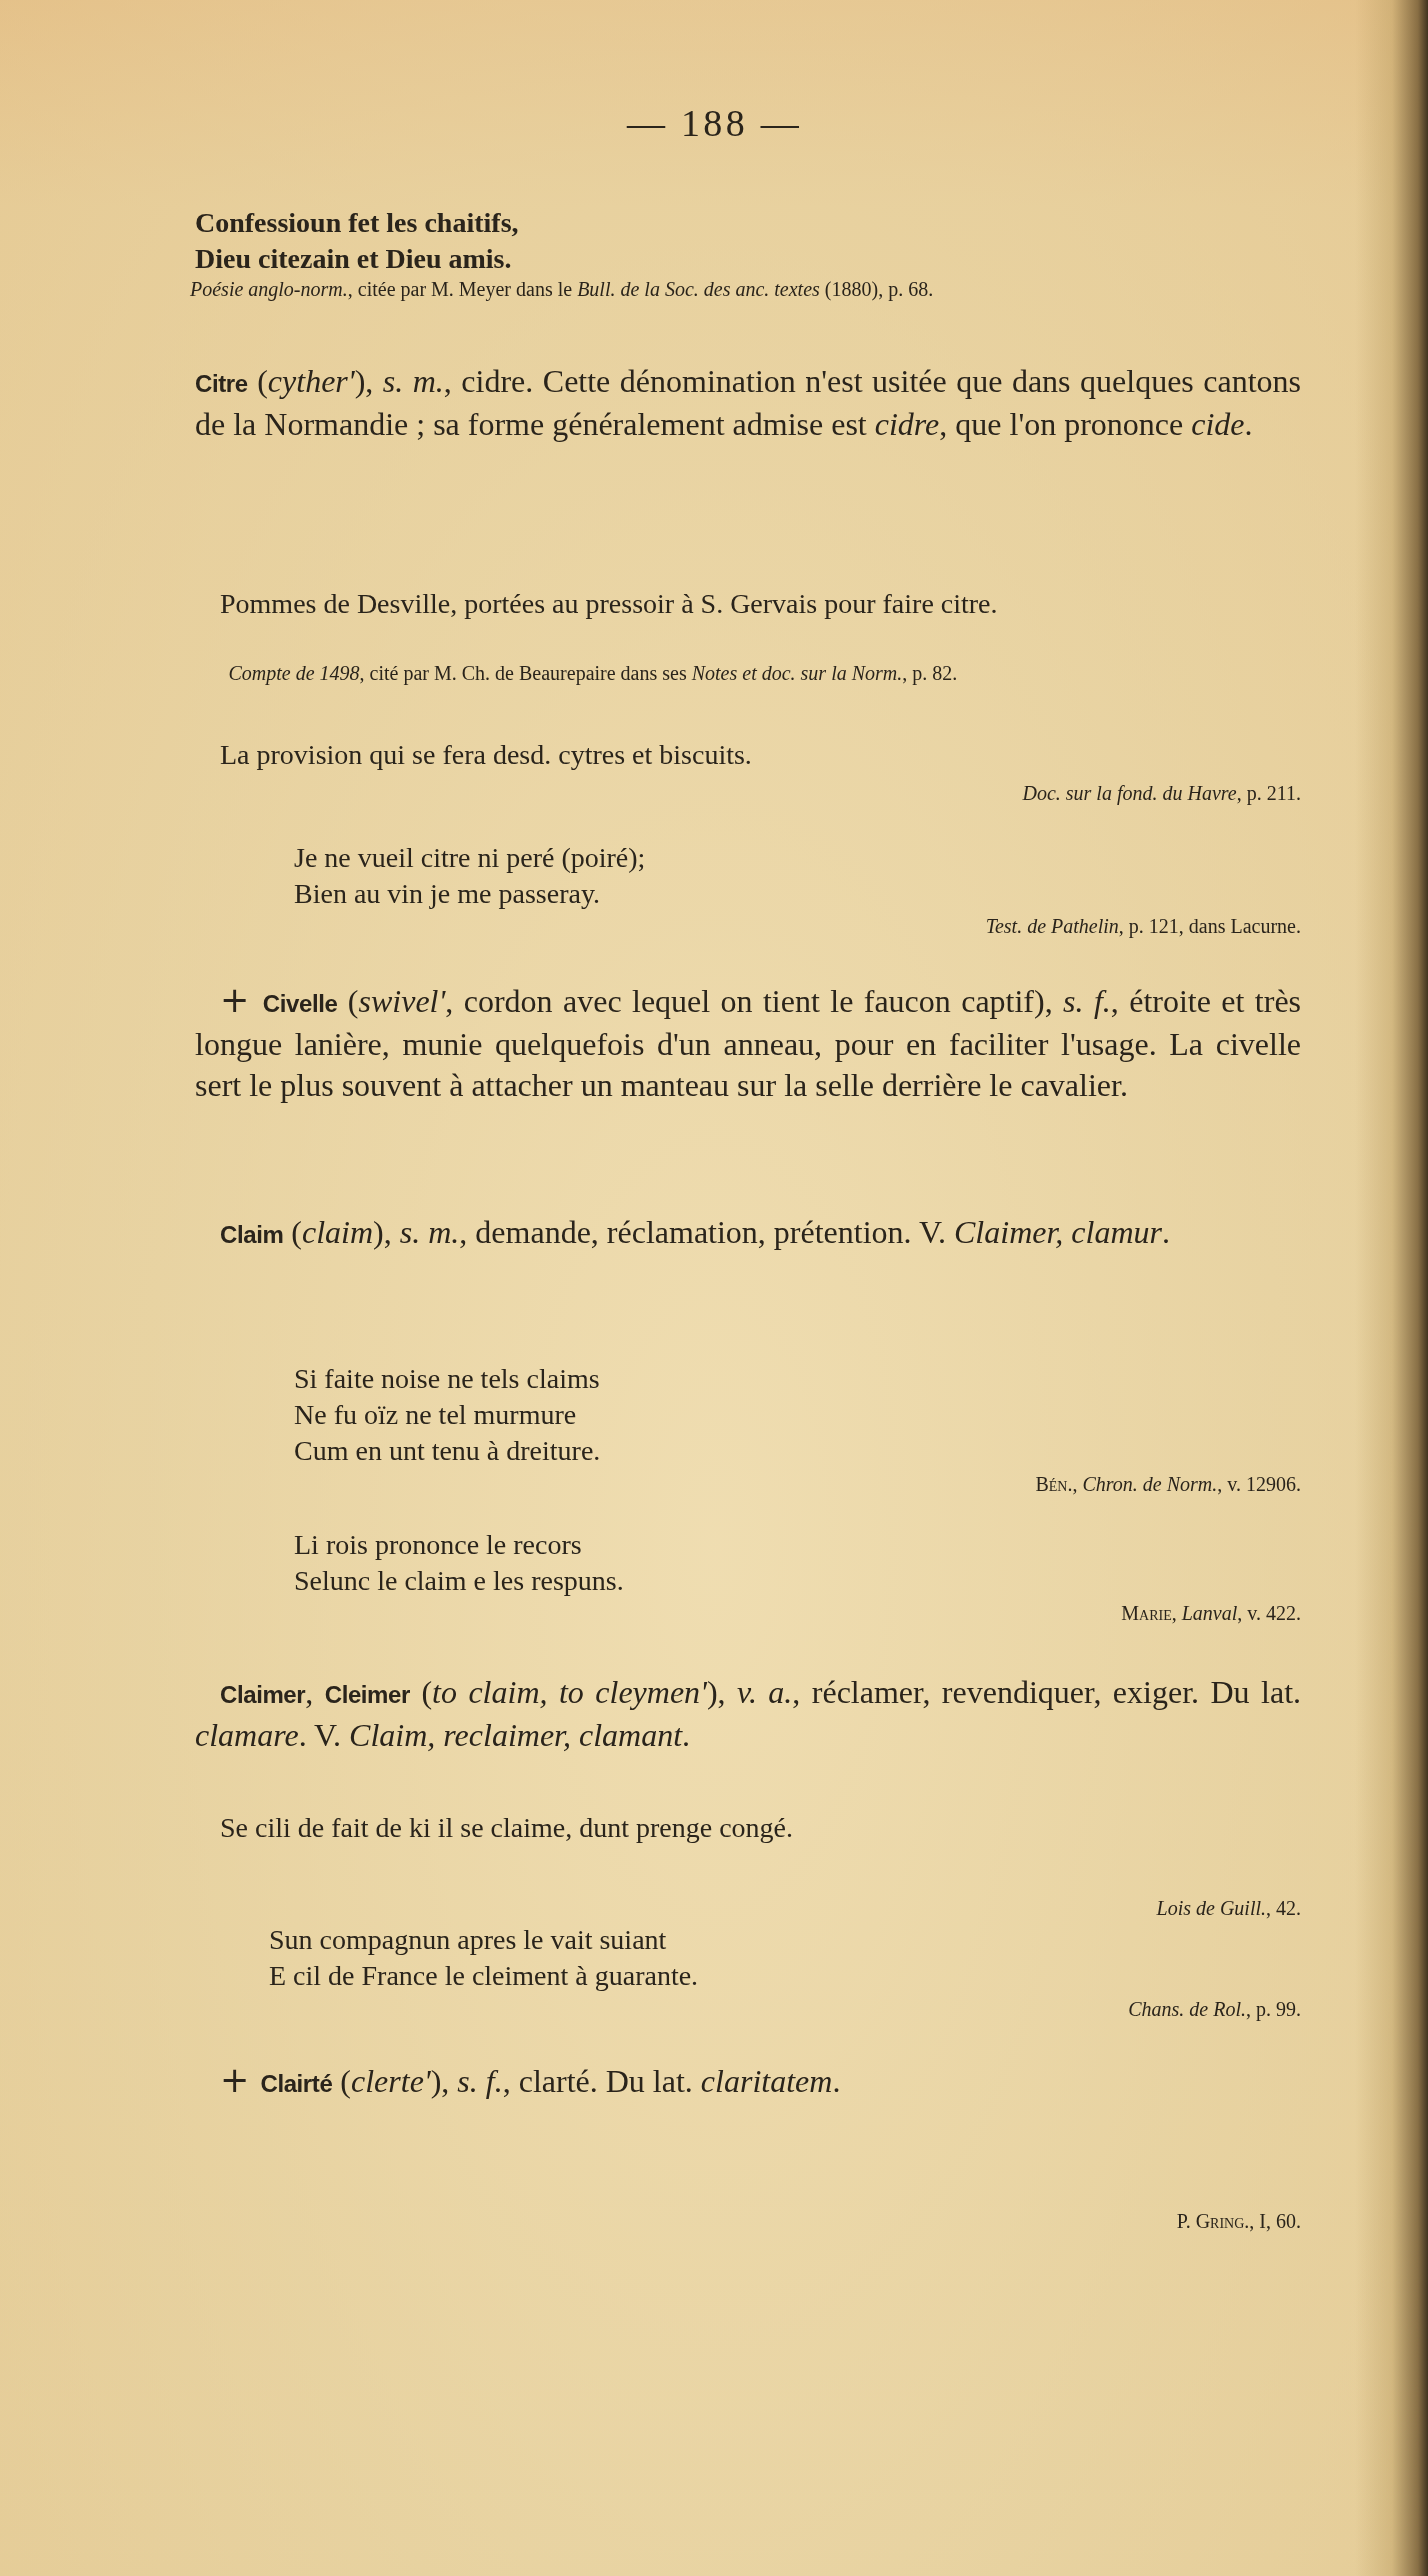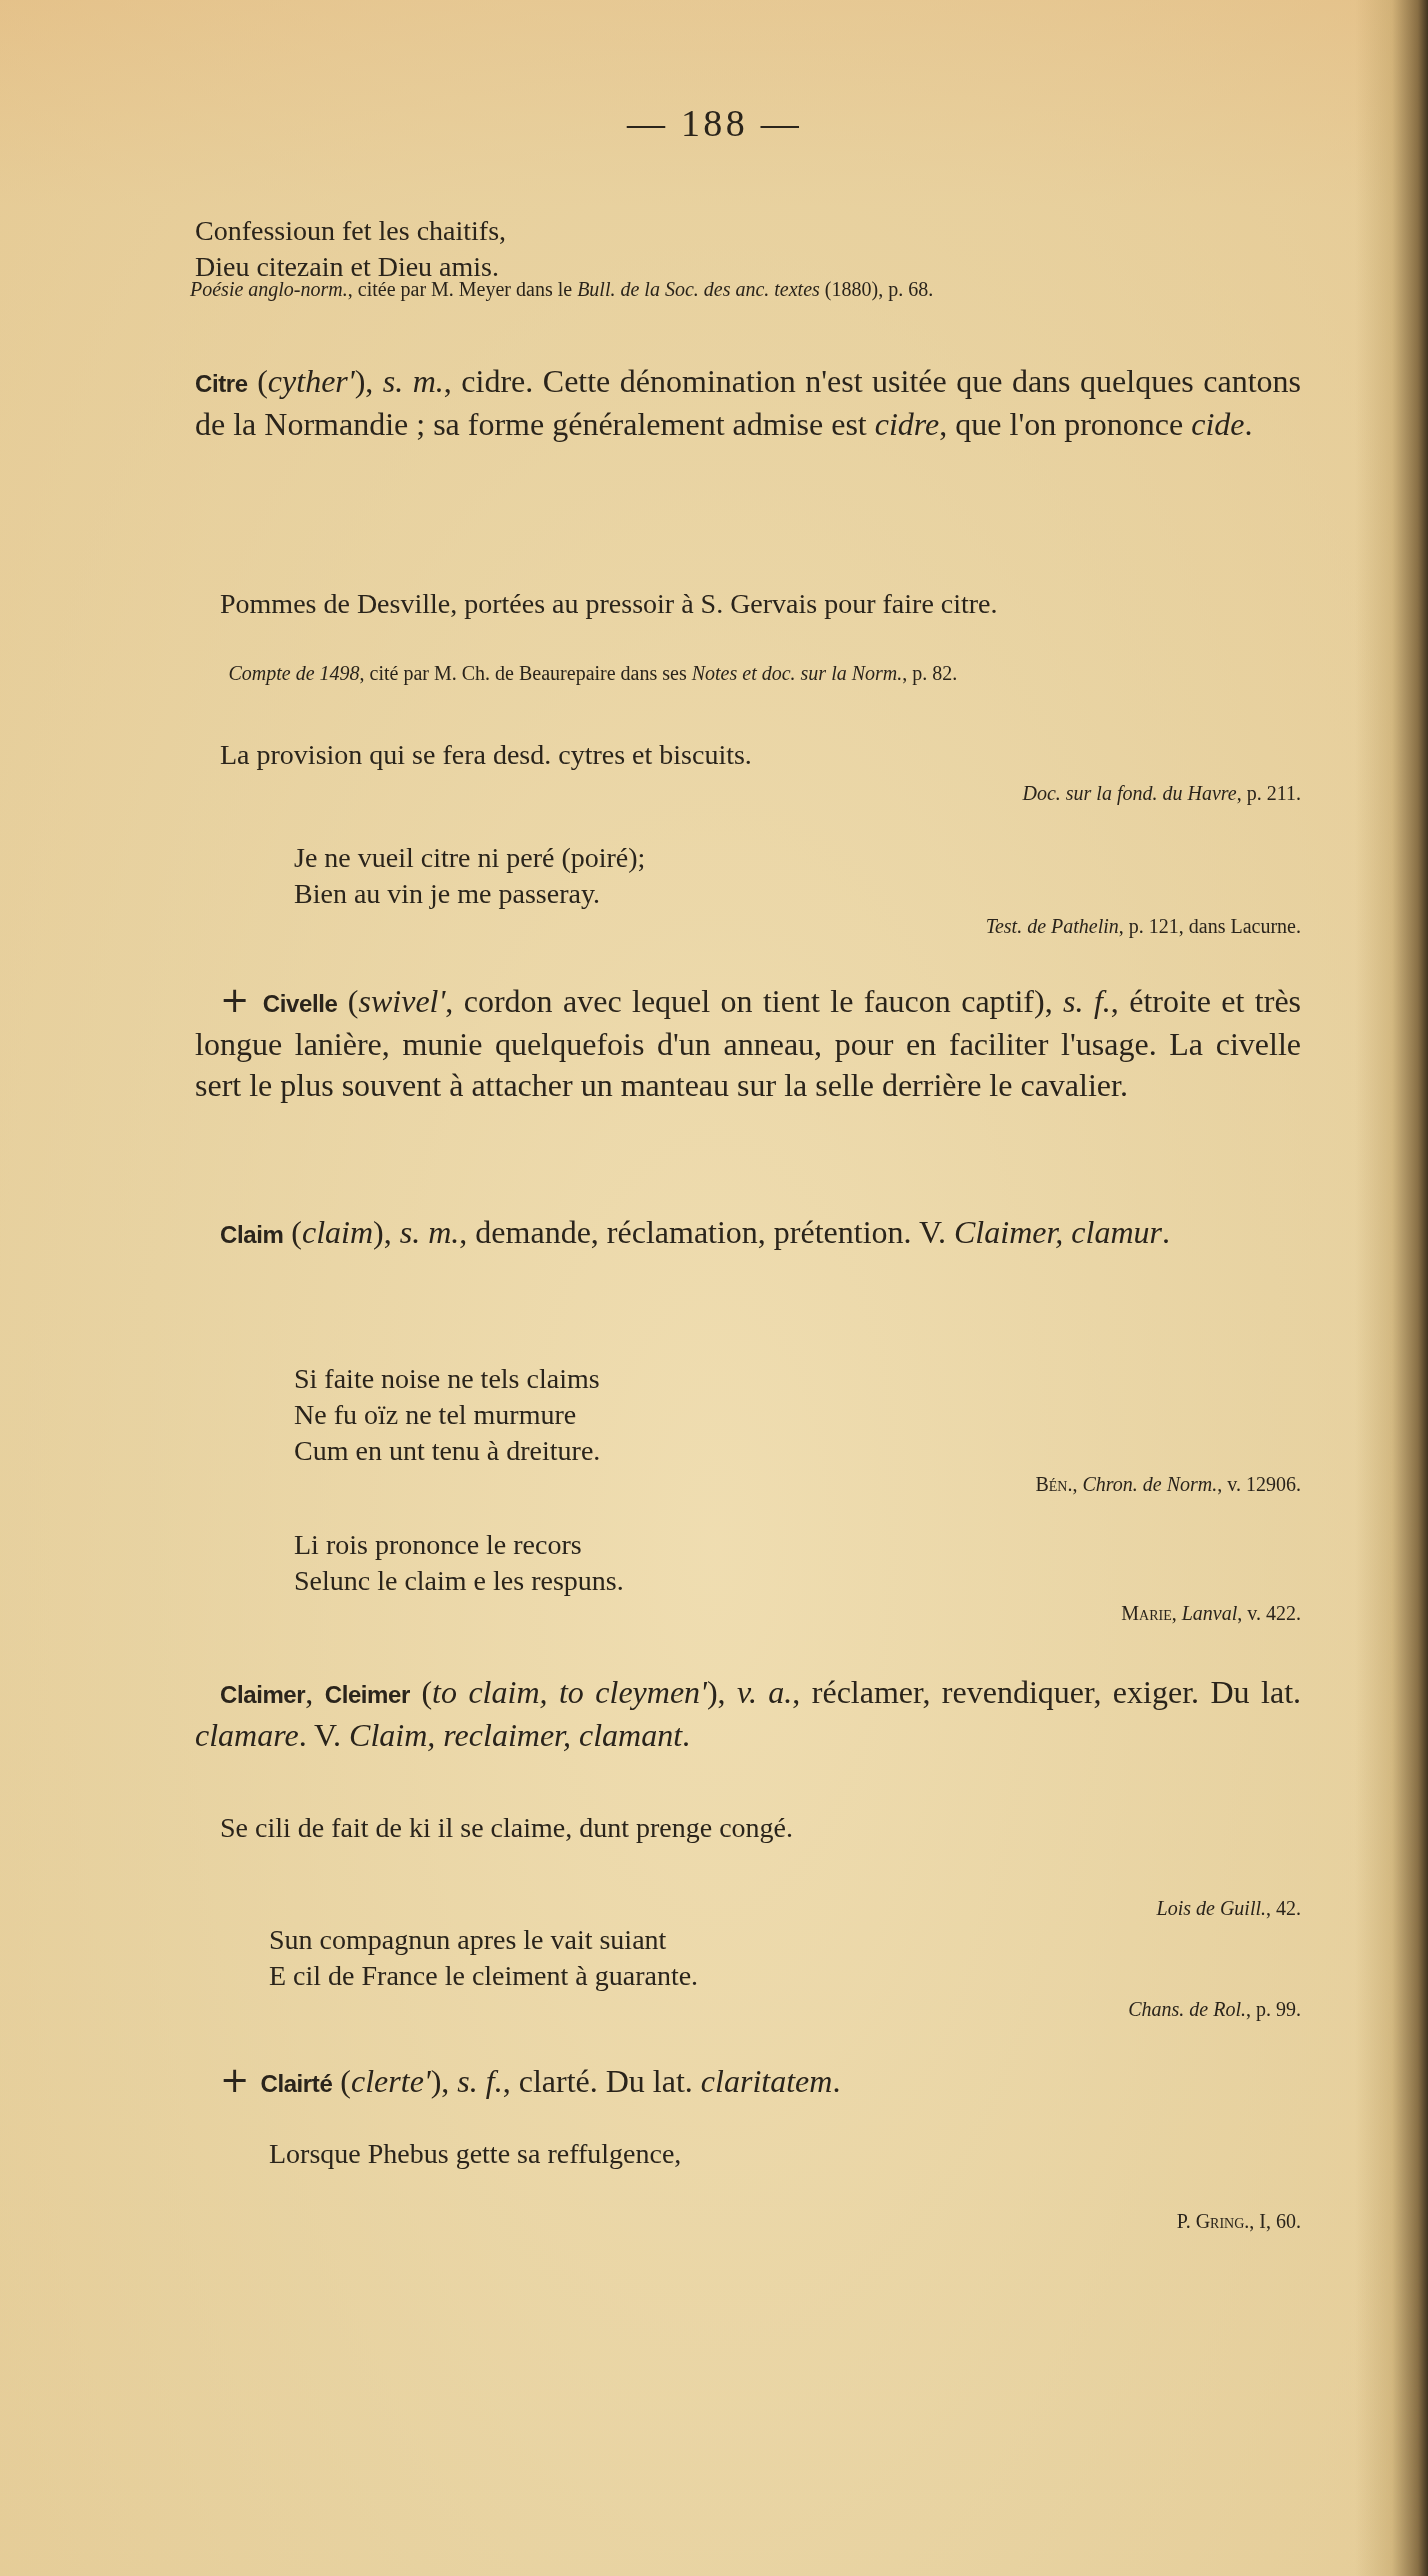--- a/index.html
+++ b/index.html
@@ -44,21 +44,21 @@
 </style>
 </head>
 <body>
 
 <div class="page">
   <div class="gutter"></div>
   <div class="folio">— 188 —</div>
 
   <div class="content">
 
-    <div class="blk verse" style="top:27px;padding-left:0;">
+    <div class="blk verse" style="top:19px;padding-left:0;font-weight:bold;">
         <span class="line">Confessioun fet les chaitifs,</span>
         <span class="line">Dieu citezain et Dieu amis.</span>
       </div>
     <div class="blk src" style="top:89px;padding-left:0;text-indent:-5px;"><span class="it">Poésie anglo-norm.</span><span>, citée par M. Meyer dans le </span><span class="it">Bull. de la Soc. des anc. textes</span><span> (1880), p. 68.</span></div>
 
     <div class="blk entry" style="top:175px;text-indent:0;"><span class="hw">Citre</span><span> (</span><span class="it">cyther'</span><span>), </span><span class="it">s. m.</span><span>, cidre. Cette dénomination n'est usitée que dans quelques cantons de la Normandie ; sa forme généralement admise est </span><span class="it">cidre</span><span>, que l'on prononce </span><span class="it">cide</span><span>.</span></div>
 
     <div class="blk prose" style="top:400px;text-indent:25px;"><span>Pommes de Desville, portées au pressoir à S. Gervais pour faire citre.</span></div>
     <div class="blk src" style="top:473px;padding-left:50px;text-indent:-16.5px;width:1056px;"><span class="it">Compte de 1498</span><span>, cité par M. Ch. de Beaurepaire dans ses </span><span class="it">Notes et doc. sur la Norm.</span><span>, p. 82.</span></div>
 
@@ -95,18 +95,17 @@
 
     <div class="blk verse" style="top:1736px;padding-left:74px;width:1032px;">
         <span class="line">Sun compagnun apres le vait suiant</span>
         <span class="line">E cil de France le cleiment à guarante.</span>
       </div>
     <div class="blk src src-right" style="top:1809px;"><span class="it">Chans. de Rol.</span><span>, p. 99.</span></div>
 
     <div class="blk entry" style="top:1874px;text-indent:25px;"><span class="plus">+ </span><span class="hw">Clairté</span><span> (</span><span class="it">clerte'</span><span>), </span><span class="it">s. f.</span><span>, clarté. Du lat. </span><span class="it">claritatem</span><span>.</span></div>
 
     <div class="blk verse" style="top:1950px;padding-left:74px;width:1032px;">
-        <span class="line">Lorsque Phebus gette sa reffulgence,</span>
       </div>
     <div class="blk src src-right" style="top:2021px;"><span class="sc">P. Gring.</span><span>, I, 60.</span></div>
   </div>
 </div>
 
 
 </body></html>

